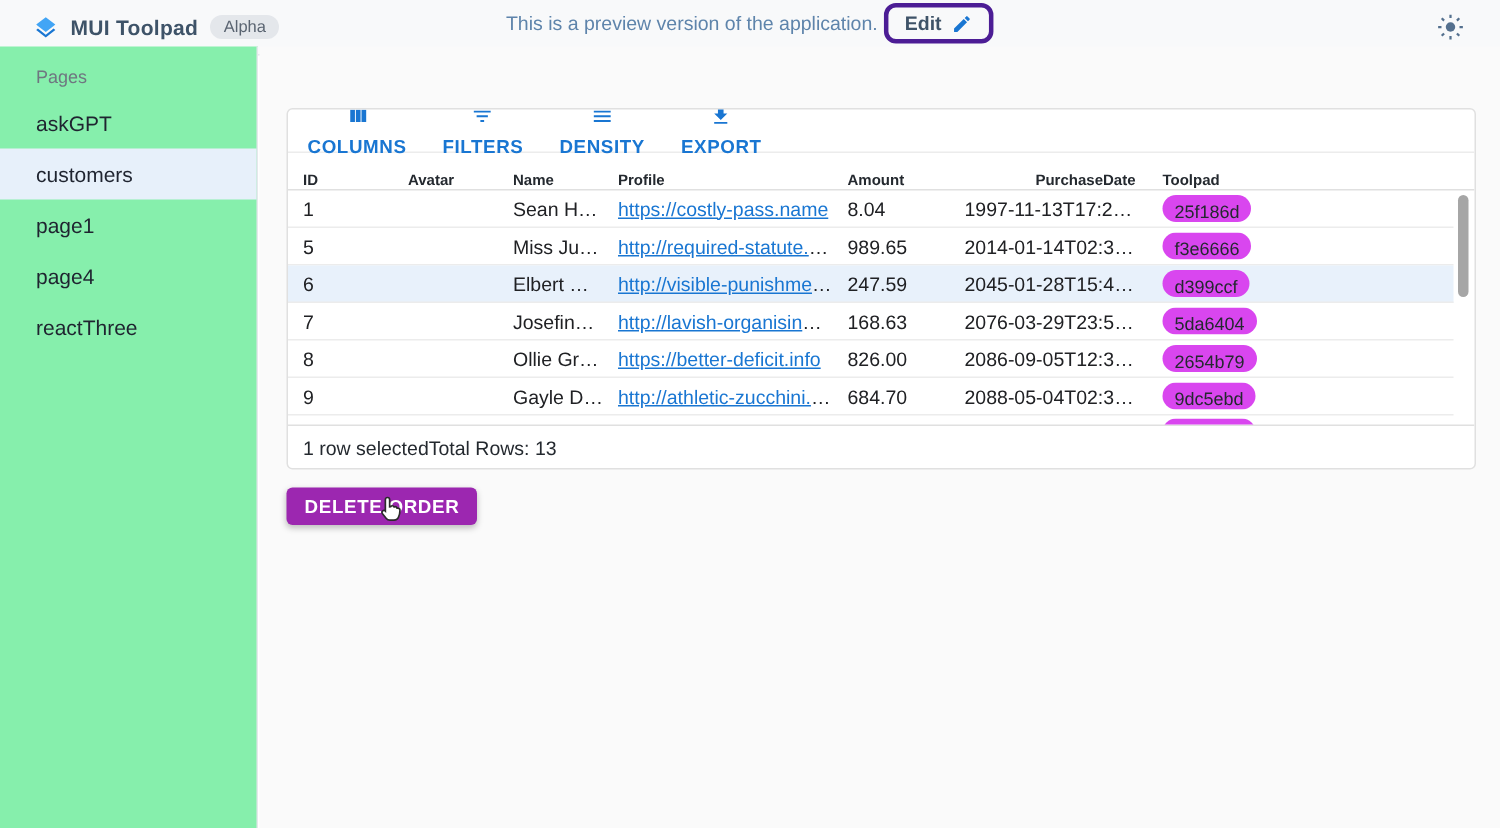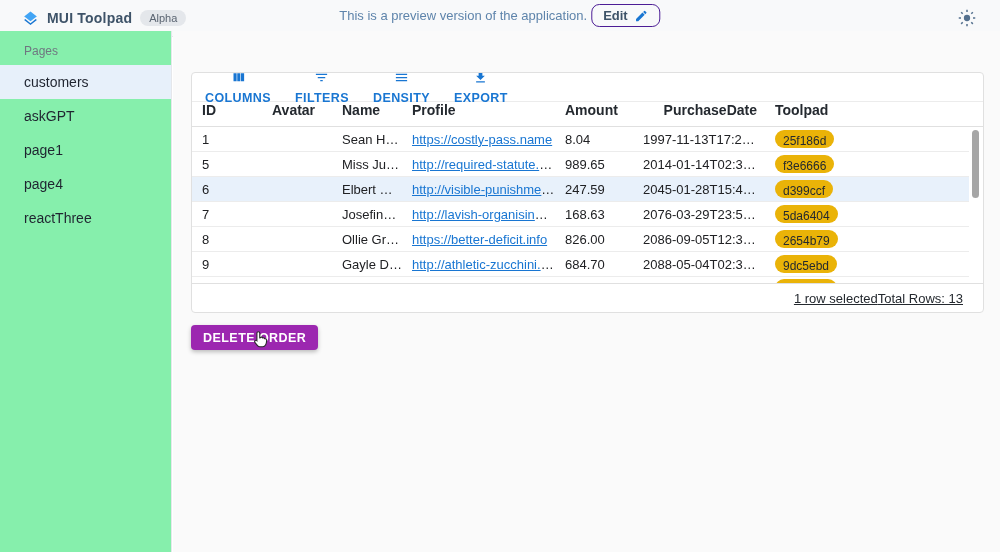--- a/index.html
+++ b/index.html
@@ -10,21 +10,21 @@
   .topbar { position:absolute; top:0; left:0; width:1000px; height:37px;
     background:#f8f9fa; border-bottom:1px solid #e4e7eb;
     display:flex; align-items:center; padding:0 22px 0 22px; }
   .brand { display:flex; align-items:center; gap:8px; }
   .brand-title { font-size:14px; font-weight:bold; color:#3e5368; letter-spacing:.2px; }
   .alpha-badge { background:#e4e7eb; color:#5a6471; font-size:11px;
     padding:2px 9px; border-radius:10px; }
   .topbar-center { position:absolute; left:50%; top:0; height:31px; transform:translateX(-50%);
     display:flex; align-items:center; gap:4px; white-space:nowrap; }
   .preview-text { color:#5e84ab; font-size:13px; }
-  .edit-btn { display:flex; align-items:flex-end; gap:7px; border:1px solid #4c1d95;
+  .edit-btn { display:flex; align-items:flex-end; gap:7px; border:3px solid #4c1d95;
     border-radius:8px; background:transparent; padding:3px 11px; cursor:pointer;
     font-size:13px; font-weight:bold; color:#3e5368; }
   .topbar-right { margin-left:auto; display:flex; align-items:center; }
   .icon-btn { background:none; border:none; cursor:pointer; padding:2px; display:flex; }
 
   
   .sidebar { position:absolute; top:31px; left:0; bottom:0; width:172px;
     background:#86efac; border-right:1px solid #e5e7eb; }
   .pages-label { padding:13px 0 4px 24px; font-size:12px; color:#6f7680; height:34px; }
   .nav-item { height:34px; display:flex; align-items:center; padding-left:24px;
@@ -42,22 +42,22 @@
   .grid { position:absolute; left:18px; top:41px; width:793px; height:241px;
     background:#fff; border:1px solid #e0e0e0; border-radius:4px; overflow:hidden; }
 
   .grid-toolbar { height:29px; display:flex; align-items:center; gap:6px;
     padding:0 4px; border-bottom:1px solid #ececec; }
   .tb-btn { display:flex; align-items:center; gap:6px; background:none; border:none;
     cursor:pointer; color:#1976d2; font-size:12.5px; font-weight:bold;
     letter-spacing:.4px; padding:4px 9px; font-family:inherit;flex-direction:column; }
   .tb-btn svg { flex:none; }
 
-  .hdr-row { display:flex; align-items:flex-start; height:25px;
-    border-bottom:1px solid #e0e0e0; font-size:14px; font-weight:bold; color:#24292f; }
+  .hdr-row { display:flex; align-items:flex-end; height:25px;
+    border-bottom:1px solid #e0e0e0; font-size:10px; font-weight:bold; color:#24292f; }
   .cell { padding-left:10px; overflow:hidden; white-space:nowrap; text-overflow:ellipsis; }
   .c-id    { width:70px;  flex:none; }
   .c-av    { width:70px;  flex:none; }
   .c-name  { width:70px;  flex:none; }
   .c-prof  { width:153px; flex:none; }
   .c-amt   { width:88px;  flex:none; }
   .c-date  { width:122px; flex:none; text-align:right; padding-right:8px; padding-left:0; }
   .c-oid   { flex:1; }
 
   .grid-body { position:relative; height:156px; overflow:hidden; }
@@ -66,29 +66,29 @@
     border-bottom:1px solid #ececec; font-size:13px; color:#202124; cursor:pointer; }
   .row.selected { background:#e8f1fb; }
   .avatar { width:17px; height:18px; border-radius:2px; }
   .av0 { background:linear-gradient(180deg,#4a4350 15%,#c79ab4 40%,#3a3340 75%); }
   .av1 { background:linear-gradient(180deg,#8d8d85 10%,#5d6355 45%,#3c4038 90%); }
   .av2 { background:linear-gradient(135deg,#3a2f42 15%,#8d2fa8 55%,#2c2433 90%); }
   .av3 { background:linear-gradient(180deg,#3c3640 10%,#b98ba0 45%,#2e2a33 85%); }
   .av4 { background:linear-gradient(180deg,#bdbdb9 15%,#8a8d88 55%,#565a55 90%); }
   .av5 { background:linear-gradient(135deg,#9a948e 10%,#5f5b58 50%,#38342f 90%); }
   .link { color:#1976d2; text-decoration:underline; font-size:13px; }
-  .chip { display:inline-block; background:#eab308; color:#24292f; font-size:12px;
+  .chip { display:inline-block; background:#d946ef; color:#24292f; font-size:12px;
     line-height:18px; height:18px; padding:2px 8px; border-radius:9px; }
   .chip.empty { width:62px; }
   .scroll-thumb { position:absolute; right:4px; top:3px; width:7px; height:68px;
     background:#a6a6a6; border-radius:4px; cursor:pointer; }
 
   .grid-footer { height:29px; border-top:1px solid #e0e0e0; display:flex;
-    align-items:center; justify-content:flex-end; padding:0 20px 0 10px;
-    font-size:13px; color:#24292f;text-decoration:underline; }
+    align-items:center; justify-content:flex-start; padding:0 20px 0 10px;
+    font-size:13px; color:#24292f; }
 
   .delete-btn { position:absolute; left:18px; top:294px; height:25px; padding:0 12px;
     background:#9c27b0; color:#fff; border:none; border-radius:4px; cursor:pointer;
     font-size:12.5px; font-weight:bold; letter-spacing:.45px; font-family:inherit;
     box-shadow:0 2px 4px rgba(0,0,0,.25); }
 
   .cursor { position:absolute; left:79px; top:299px; z-index:10; pointer-events:none; }
 </style>
 </head>
 <body>
@@ -124,25 +124,25 @@
           <circle cx="12" cy="12" r="4.2"></circle>
           <path d="M11 1h2v3h-2zM11 20h2v3h-2zM1 11h3v2H1zM20 11h3v2h-3zM3.5 4.9l1.4-1.4 2.1 2.1-1.4 1.4zM17 18.4l1.4-1.4 2.1 2.1-1.4 1.4zM3.5 19.1l2.1-2.1 1.4 1.4-2.1 2.1zM17 5.6l2.1-2.1 1.4 1.4-2.1 2.1z"></path>
         </svg>
       </span>
     </button>
   </div>
 </header>
 
 <nav class="sidebar">
   <div class="pages-label">Pages</div>
+  <div class="nav-item">
+    <span>askGPT</span>
+  </div>
   <div class="nav-item selected">
     <span>customers</span>
-  </div>
-  <div class="nav-item">
-    <span>askGPT</span>
   </div>
   <div class="nav-item">
     <span>page1</span>
   </div>
   <div class="nav-item">
     <span>page4</span>
   </div>
   <div class="nav-item">
     <span>reactThree</span>
   </div>

